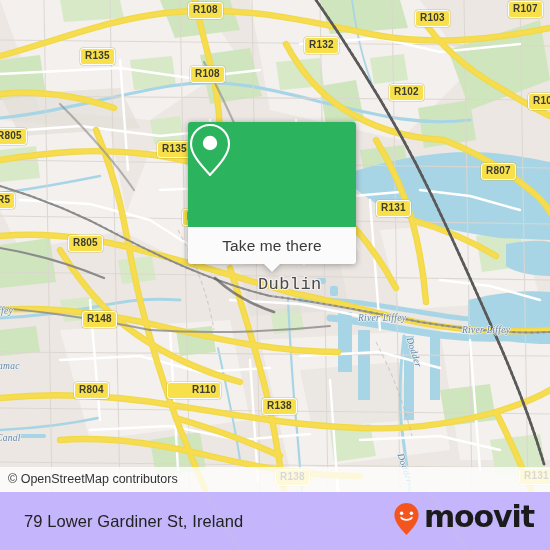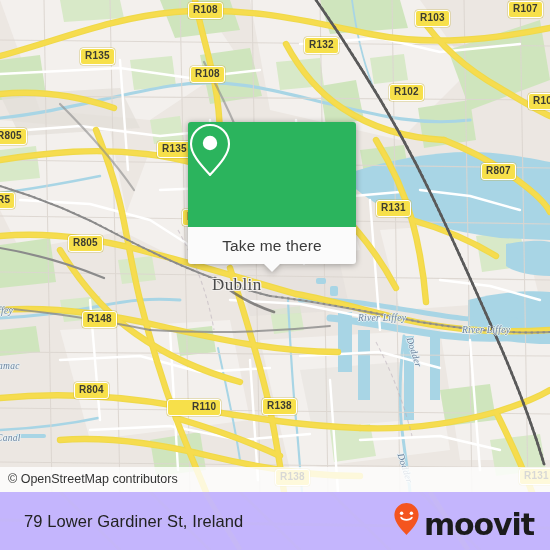--- a/index.html
+++ b/index.html
@@ -34,21 +34,22 @@
   
   .place-label{
     position:absolute;
     color:#4a4a4a;
     font-size:17px;
     letter-spacing:.4px;
     text-shadow:
       -1.2px 0 #f2efec, 1.2px 0 #f2efec, 0 -1.2px #f2efec, 0 1.2px #f2efec,
       -1px -1px #f2efec, 1px -1px #f2efec, -1px 1px #f2efec, 1px 1px #f2efec;
     white-space:nowrap;
-    font-family:Liberation Serif, serif;
+    font-family:Liberation Mono, monospace;
+    margin-left:46px;
   }
   .water-label{
     position:absolute;
     color:#6f86a0;
     font-size:9.5px;
     font-style:italic;
     font-family:"Liberation Serif", serif;
     white-space:nowrap;
     letter-spacing:.3px;
     text-shadow:-1px 0 #e8f2f6,1px 0 #e8f2f6,0 -1px #e8f2f6,0 1px #e8f2f6;
@@ -102,21 +103,21 @@
     position:absolute;left:0;top:-492px;width:550px;height:550px;
     opacity:.07;pointer-events:none;
   }
   #addr{
     position:absolute;left:24px;top:50%;transform:translateY(-50%);
     color:#222;font-size:16.5px;letter-spacing:.1px;white-space:nowrap;
     font-family:"Liberation Sans", sans-serif;
   }
   #logo{
     position:absolute;right:16px;top:50%;transform:translateY(-50%);
-    display:flex;align-items:flex-end;gap:4px;
+    display:flex;align-items:flex-start;gap:4px;
   }
   #logo-word{
     color:#1b1b1b;font-size:30px;font-weight:bold;letter-spacing:-1.1px;
     line-height:30px;font-family:"DejaVu Sans", sans-serif;
   }
 </style>
 </head>
 <body>
 
 <div id="root">
@@ -363,21 +364,21 @@
     <div class="shield" style="left:528px;top:93px;">R109</div>
     <div class="shield" style="left:-8px;top:128px;">R805</div>
     <div class="shield" style="left:157px;top:141px;">R135</div>
     <div class="shield" style="left:481px;top:163px;">R807</div>
     <div class="shield" style="left:-8px;top:192px;">R5</div>
     <div class="shield" style="left:182px;top:209px;">R1</div>
     <div class="shield" style="left:376px;top:200px;">R131</div>
     <div class="shield" style="left:68px;top:235px;">R805</div>
     <div class="shield" style="left:82px;top:311px;">R148</div>
     <div class="shield" style="left:74px;top:382px;">R804</div>
-    <div class="shield" style="left:167px;top:399px;padding-left:24px;">R110</div>
+    <div class="shield" style="left:167px;top:382px;padding-left:24px;">R110</div>
     <div class="shield" style="left:262px;top:398px;">R138</div>
     <div class="shield" style="left:275px;top:469px;">R138</div>
     <div class="shield" style="left:519px;top:468px;">R131</div>
 
     <div id="attrib">© OpenStreetMap contributors</div>
 
     <div id="card">
       <div id="card-head">
         <span>
           <svg width="44" height="56" viewBox="0 0 44 56" aria-hidden="true">

